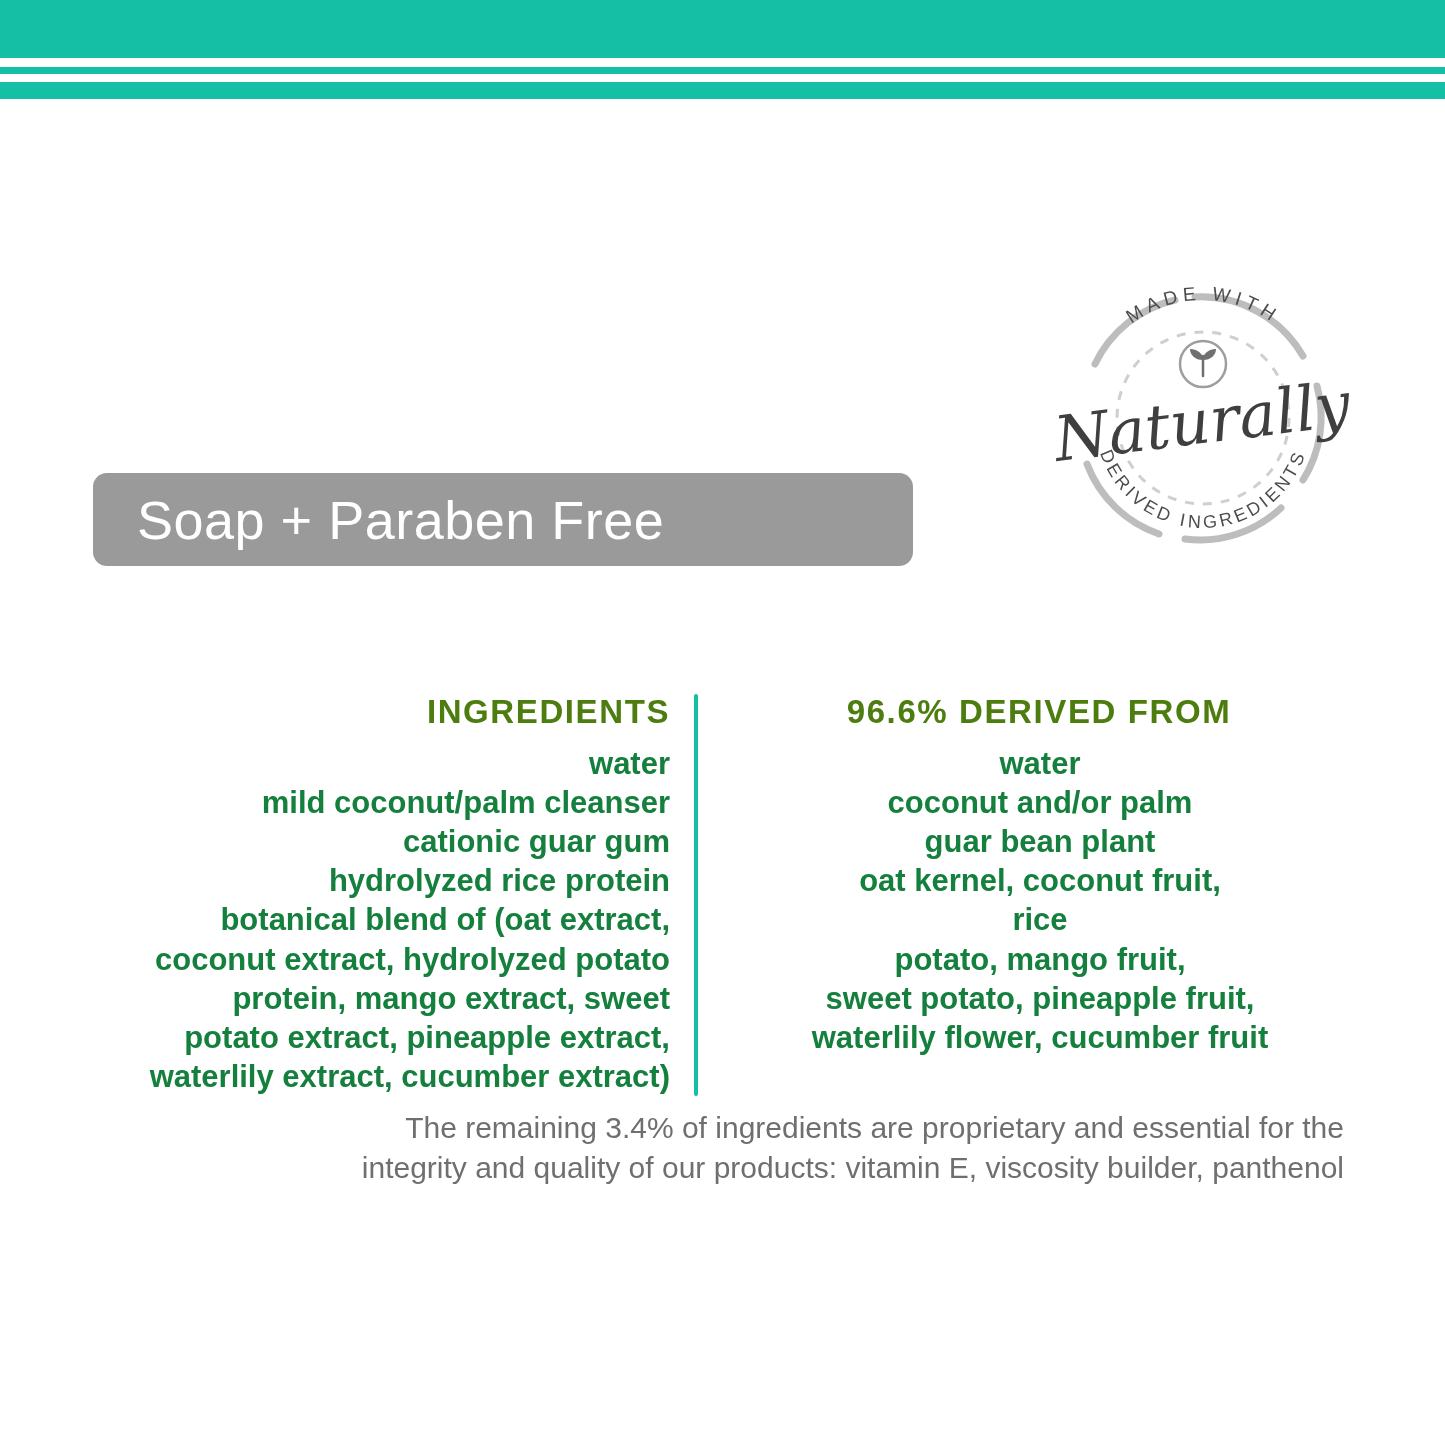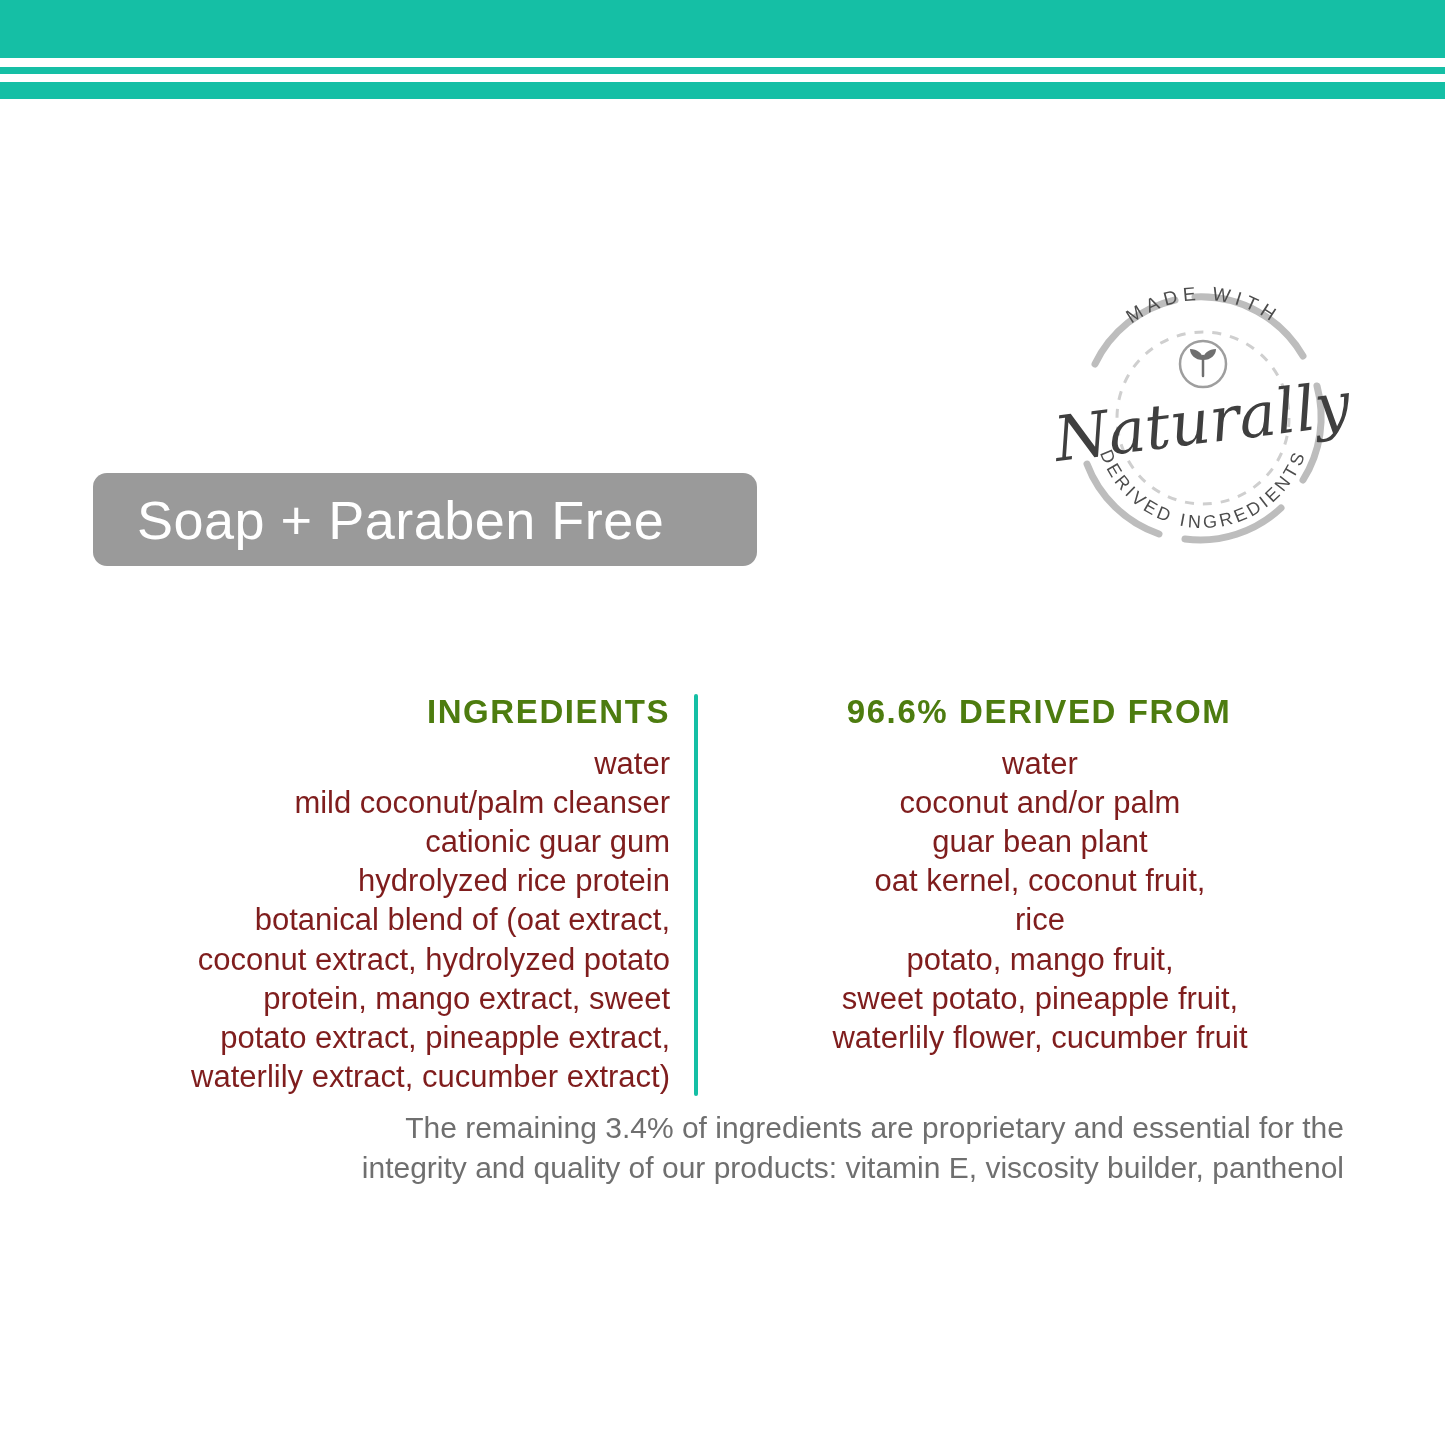--- a/index.html
+++ b/index.html
@@ -48,21 +48,21 @@
     width: 335px;
     height: 280px;
   }
   .seal svg { display: block; }
 
   
   .banner {
     position: absolute;
     left: 93px;
     top: 473px;
-    width: 664px;
+    width: 820px;
     height: 93px;
     background: #9a9a9a;
     border-radius: 14px;
     display: flex;
     align-items: center;
     box-sizing: border-box;
     padding-left: 44px;
   }
   .banner-text {
     color: #ffffff;
@@ -104,21 +104,22 @@
     color: #4d7c0f;
     font-weight: bold;
     font-size: 33px;
     letter-spacing: 1.6px;
     margin-bottom: 14px;
     line-height: 1.1;
   }
   .col-body {
     font-size: 31px;
     line-height: 1.26;
-    color: #7f1d1d;
+    color: #15803d;
+    font-weight: bold;
   }
   .col-body .line { display: block; white-space: pre; }
   .col-right .col-body .line { padding-left: 2px; }
 
   
   .footnote {
     position: absolute;
     left: 104px;
     top: 1108px;
     width: 1240px;

